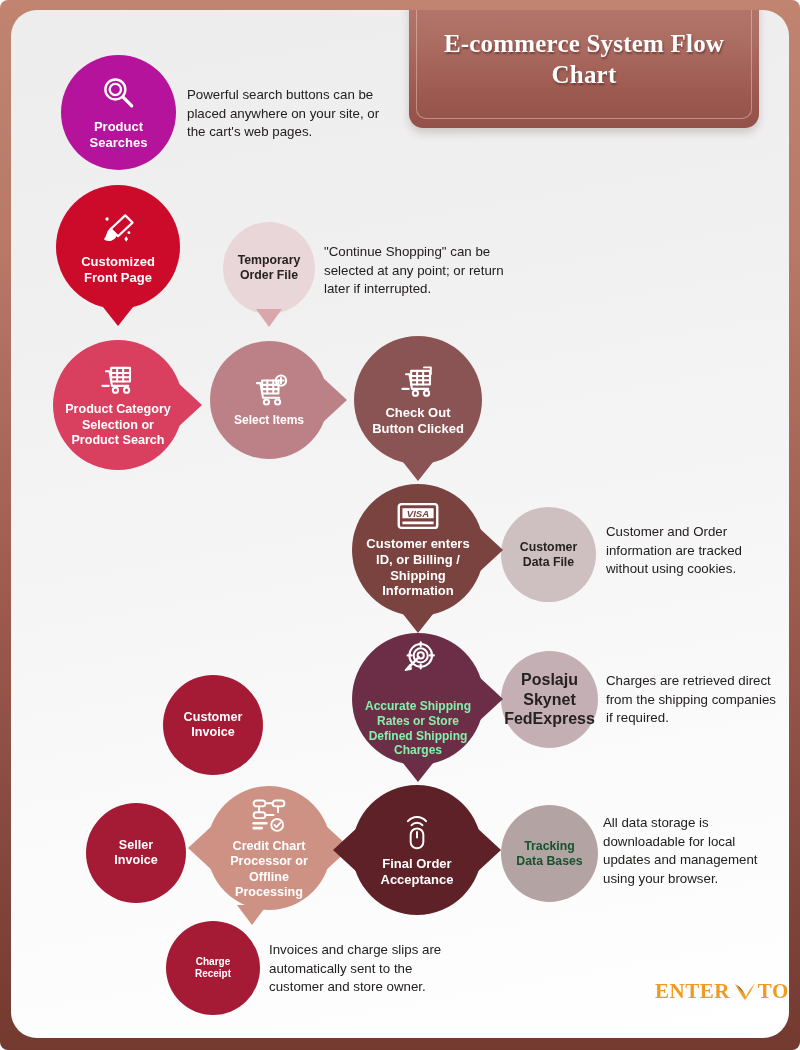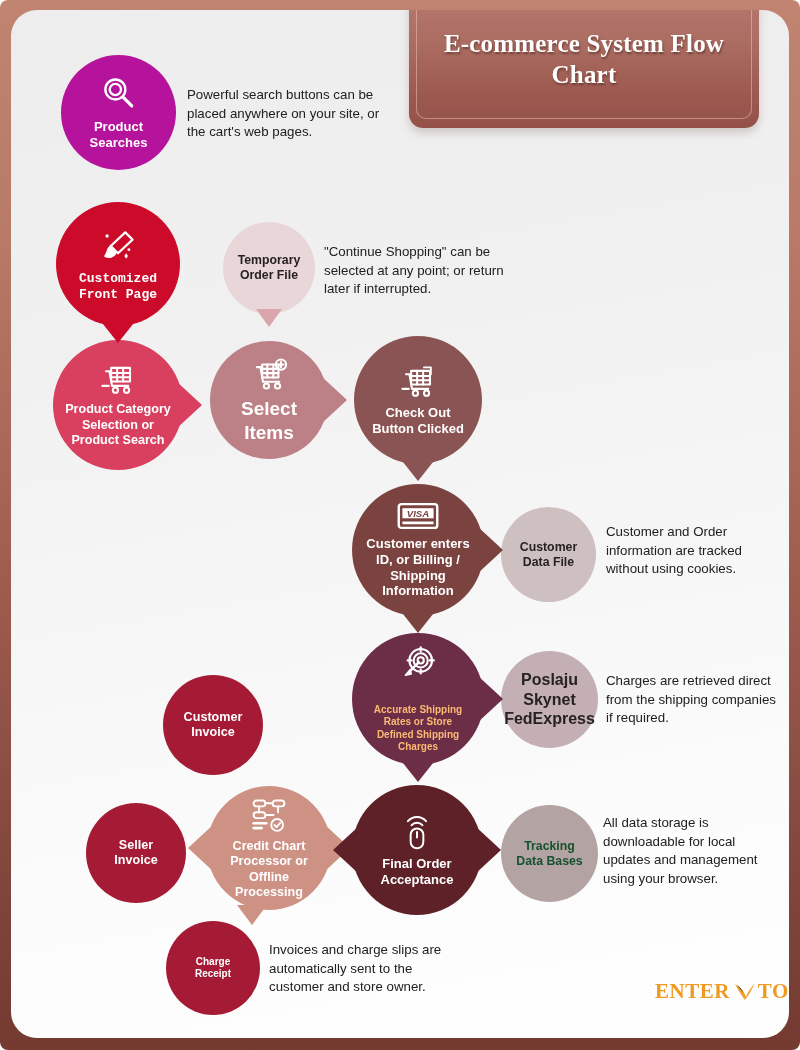--- a/index.html
+++ b/index.html
@@ -143,21 +143,21 @@
       </svg>
     </span>
     <span class="lbl" style="color:#fff;font-size:13px;">Product
 Searches</span>
   </div>
 
   <div class="note" style="left:176px;top:76px;width:210px;">Powerful search buttons can be
 placed anywhere on your site, or
 the cart's web pages.</div>
 
-  <div class="bubble" style="left:45px;top:192px;width:124px;height:124px;background:#cc0b2a;font-family:Liberation Mono, monospace;--c:#cc0b2a;">
+  <div class="bubble" style="left:45px;top:175px;width:124px;height:124px;background:#cc0b2a;--c:#cc0b2a;">
     <span class="tail tail-down"></span>
     <span class="ico">
       <svg width="42" height="40" viewBox="0 0 46 44" fill="none" stroke="#fff" stroke-width="2.4" stroke-linecap="round" stroke-linejoin="round">
         <path d="M31 7 L39 15 L23 30 L15 22 Z"></path>
         <path d="M15 22 C11 25 12 30 9 33 C13 35 18 34 20 30 Z" fill="#fff"></path>
         <circle cx="11" cy="11" r="1.8" fill="#fff" stroke="none"></circle>
         <circle cx="35" cy="26" r="1.6" fill="#fff" stroke="none"></circle>
         <path d="M30 33 l2-3 2 3 -2 3 z" fill="#fff" stroke="none"></path>
       </svg>
     </span>
@@ -205,21 +205,21 @@
         <line x1="21" y1="10" x2="21" y2="25"></line>
             <line x1="28" y1="10" x2="28" y2="25"></line>
         <path d="M9 13 h4 l3 17 h19"></path>
         <circle cx="20" cy="35" r="3"></circle>
             <circle cx="33" cy="35" r="3"></circle>
         <circle cx="37" cy="10" r="6"></circle>
         <line x1="37" y1="7" x2="37" y2="13"></line>
             <line x1="34" y1="10" x2="40" y2="10"></line>
       </svg>
     </span>
-    <span class="lbl" style="color:#fff;font-size:19px;">Select Items</span>
+    <span class="lbl" style="color:#fff;font-size:12px;">Select Items</span>
   </div>
 
   <div class="bubble" style="left:343px;top:326px;width:128px;height:128px;background:#8b5454;--c:#8b5454;">
     <span class="tail tail-down"></span>
     <span class="ico">
       <svg width="40" height="36" viewBox="0 0 46 42" fill="none" stroke="#fff" stroke-width="2.4" stroke-linecap="round" stroke-linejoin="round">
         <rect x="15" y="8" width="22" height="16"></rect>
         <line x1="15" y1="14" x2="37" y2="14"></line>
             <line x1="15" y1="19" x2="37" y2="19"></line>
         <line x1="22" y1="8" x2="22" y2="24"></line>
@@ -270,21 +270,21 @@
         <circle cx="25" cy="17" r="7.8"></circle>
         <circle cx="25" cy="17" r="3.4"></circle>
         <line x1="25" y1="2.5" x2="25" y2="7"></line>
             <line x1="25" y1="27" x2="25" y2="31.5"></line>
         <line x1="10.5" y1="17" x2="15" y2="17"></line>
             <line x1="35" y1="17" x2="39.5" y2="17"></line>
         <path d="M23 19 L12 30" stroke-width="2.6"></path>
         <path d="M13.5 27 L8 33.5 L14.5 32 Z" fill="#fff" stroke-width="1.6"></path>
       </svg>
     </span>
-    <span class="lbl" style="color:#fdba74;font-size:10px;margin-top:16px;">Accurate Shipping
+    <span class="lbl" style="color:#86efac;font-size:12px;margin-top:16px;">Accurate Shipping
 Rates or Store
 Defined Shipping
 Charges</span>
   </div>
 
   <div class="bubble" style="left:490px;top:641px;width:97px;height:97px;background:#c4afb5;--c:#c4afb5;">
     <span class="lbl" style="color:#262220;font-size:16px;">Poslaju
 Skynet
 FedExpress</span>
   </div>

